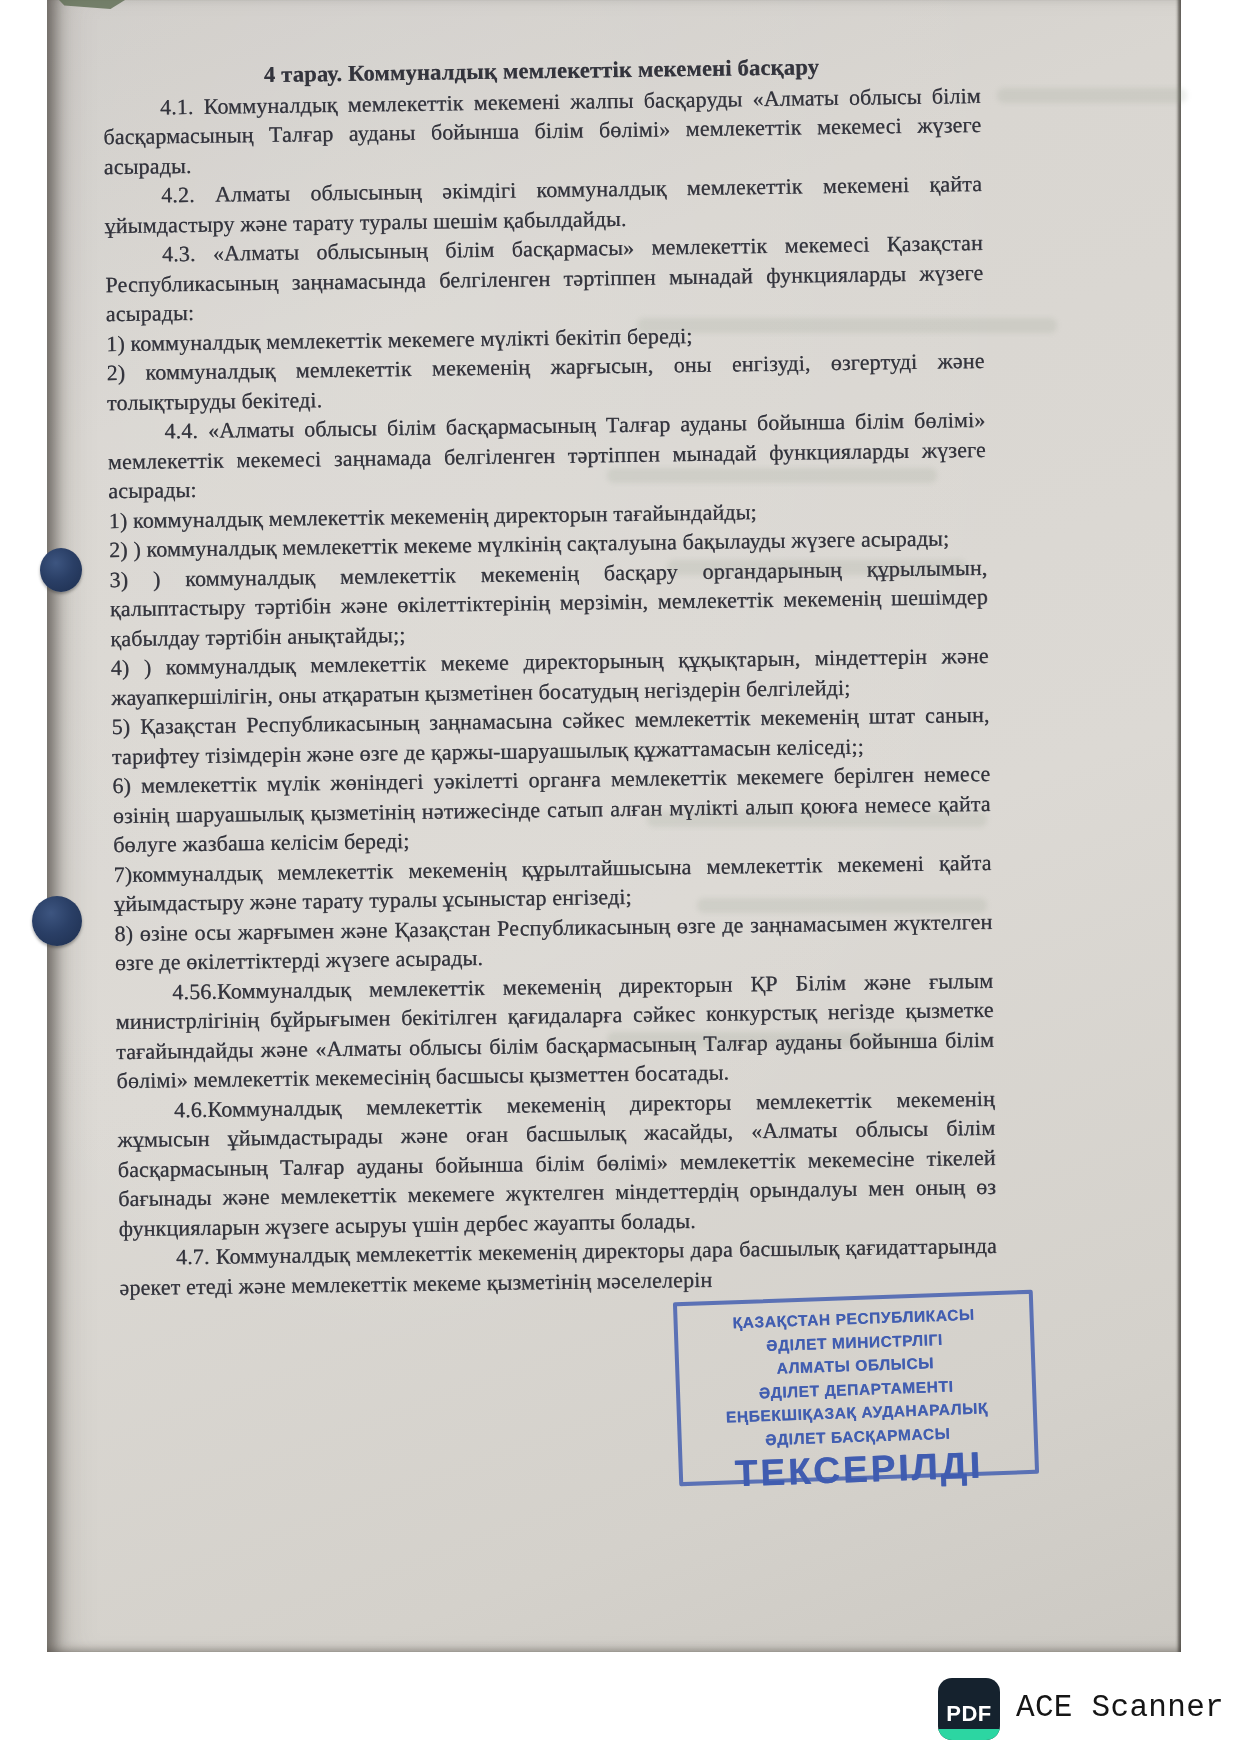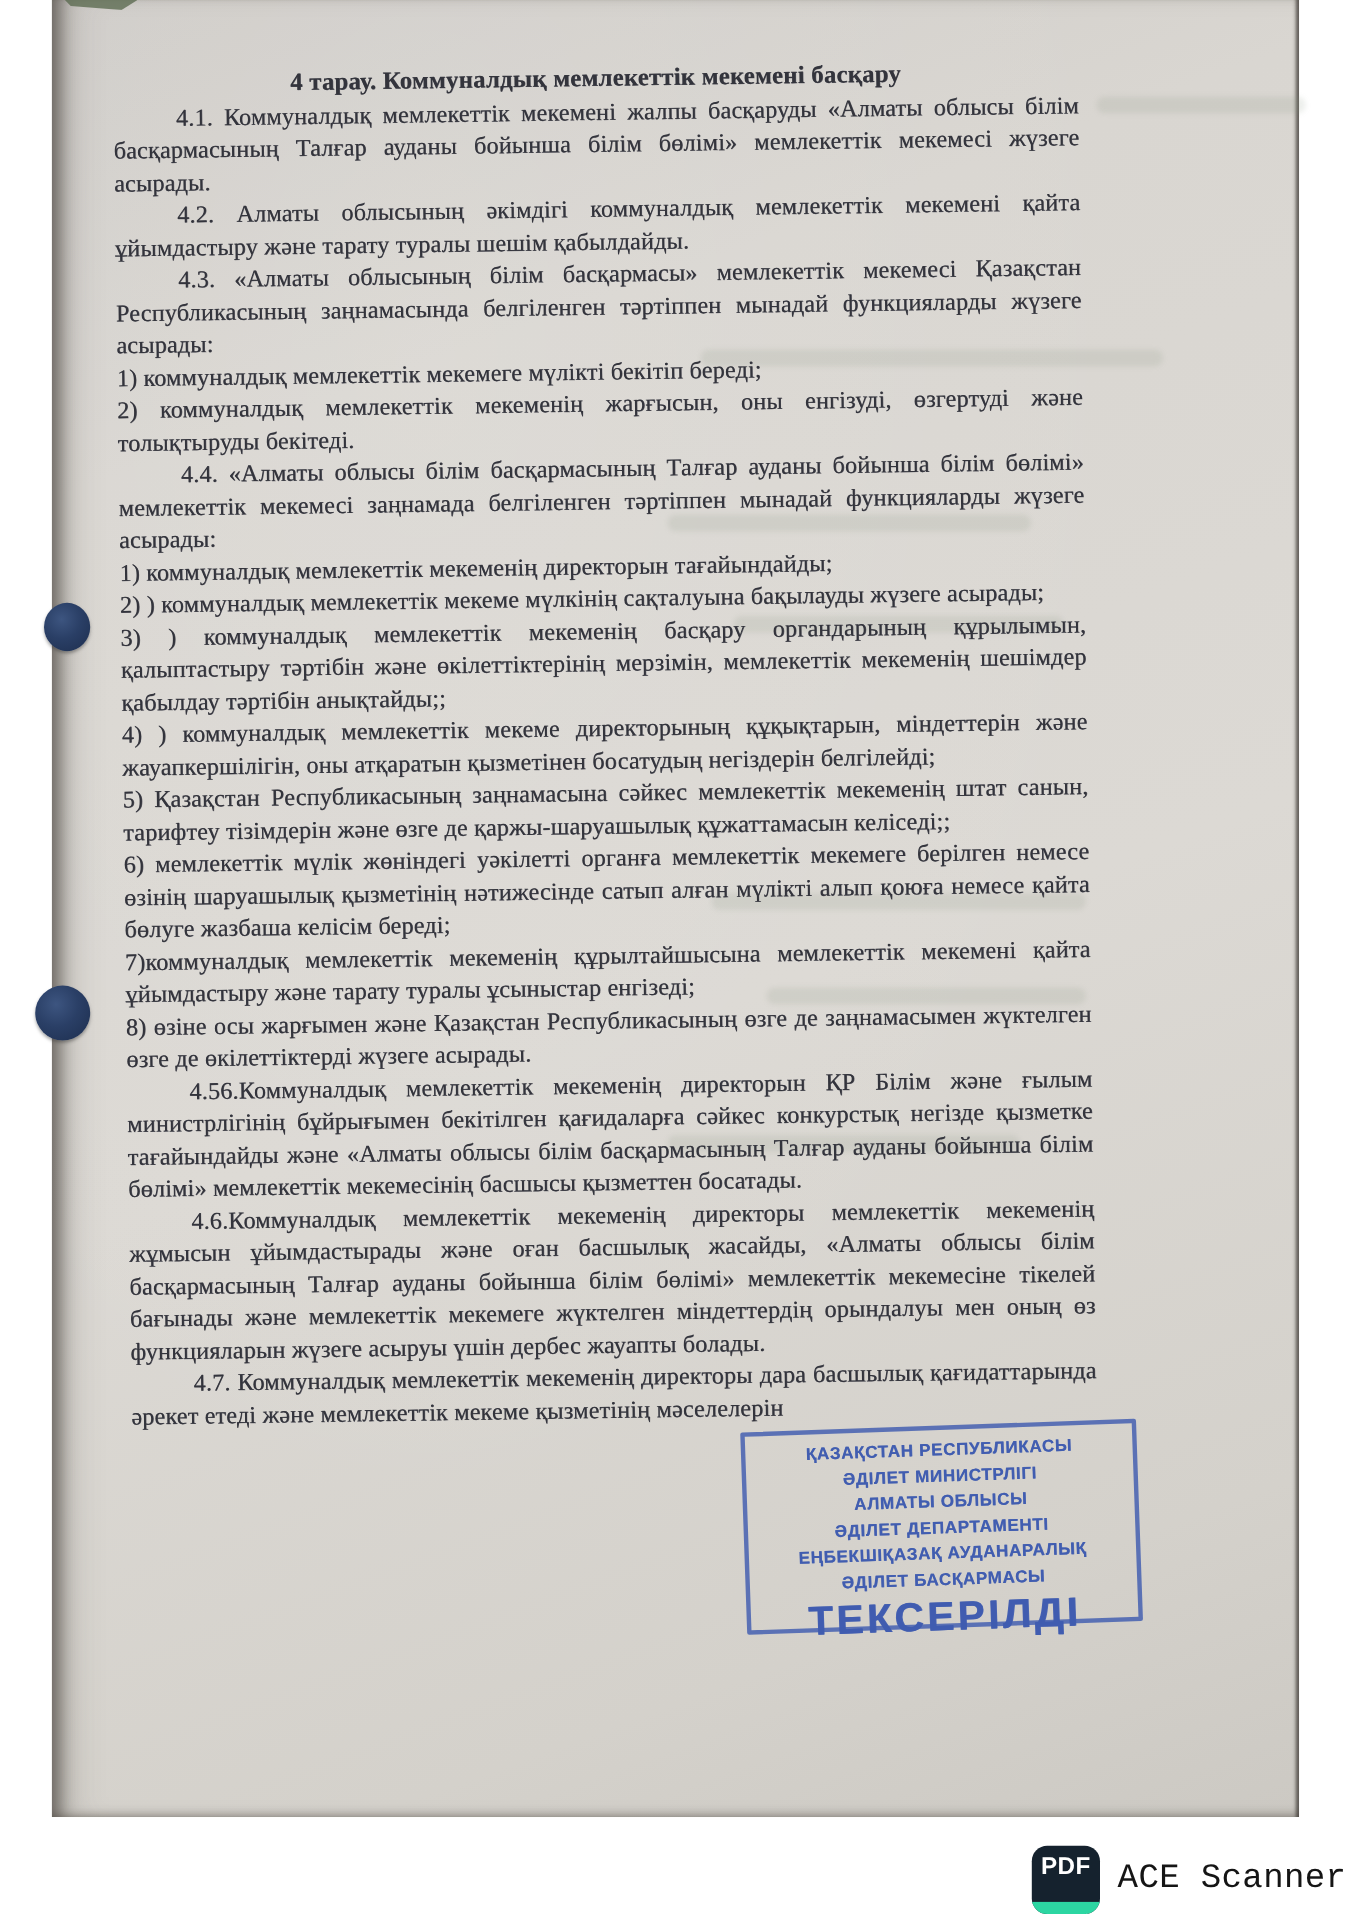--- a/index.html
+++ b/index.html
@@ -92,21 +92,21 @@
   .footer{
     position:absolute;left:0;top:1652px;width:1241px;height:102px;
     background:#ffffff;
   }
   .pdf-icon{
     position:absolute;left:938px;top:26px;width:62px;height:62px;
     background:#15222e;border-radius:14px;overflow:hidden;
     display:flex;flex-direction:column;align-items:center;justify-content:flex-start;
     font-family:"Liberation Sans", sans-serif;color:#ffffff;
   }
-  .pdf-icon .t1{font-size:22px;font-weight:bold;line-height:24px;margin-top:7px;letter-spacing:0.5px;}
+  .pdf-icon .t1{font-size:22px;font-weight:bold;line-height:24px;margin-top:24px;letter-spacing:0.5px;}
   .pdf-icon .t2{font-size:10.5px;font-weight:bold;line-height:12px;letter-spacing:0.3px;margin-top:24px;}
   .pdf-icon .accent{position:absolute;left:0;bottom:0;width:100%;height:11px;background:#2cd6a2;}
   .app-name{
     position:absolute;left:1016px;top:38px;
     font-family:Liberation Mono, monospace;
     font-size:31px;color:#151515;letter-spacing:0.3px;white-space:nowrap;
   }
 </style>
 </head>
 <body>

